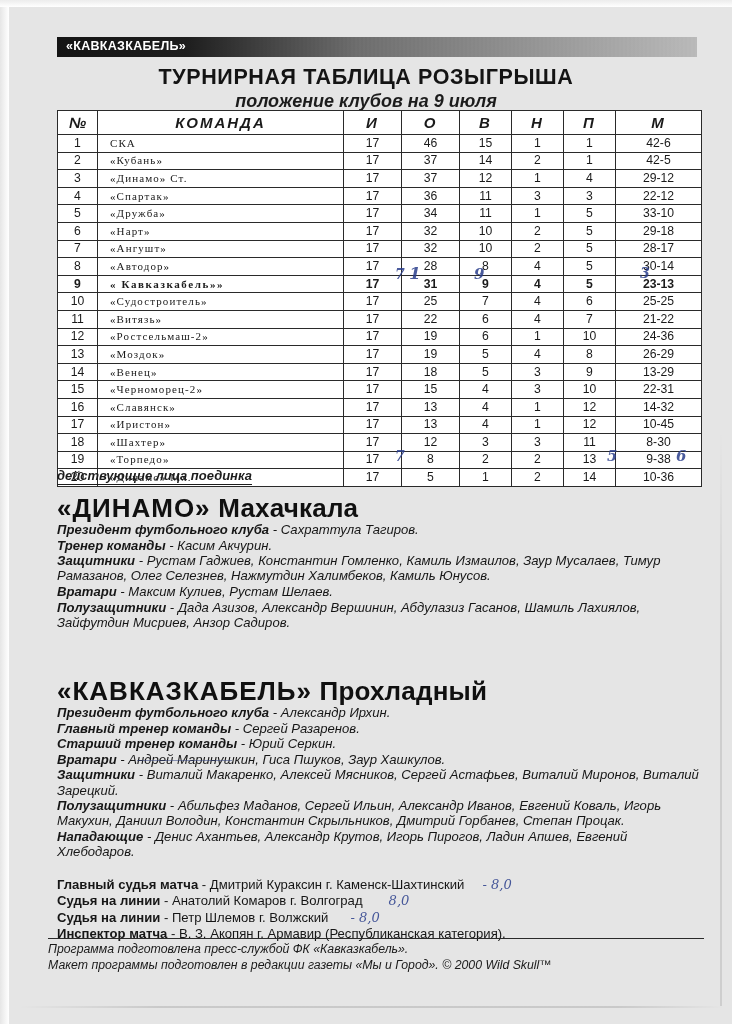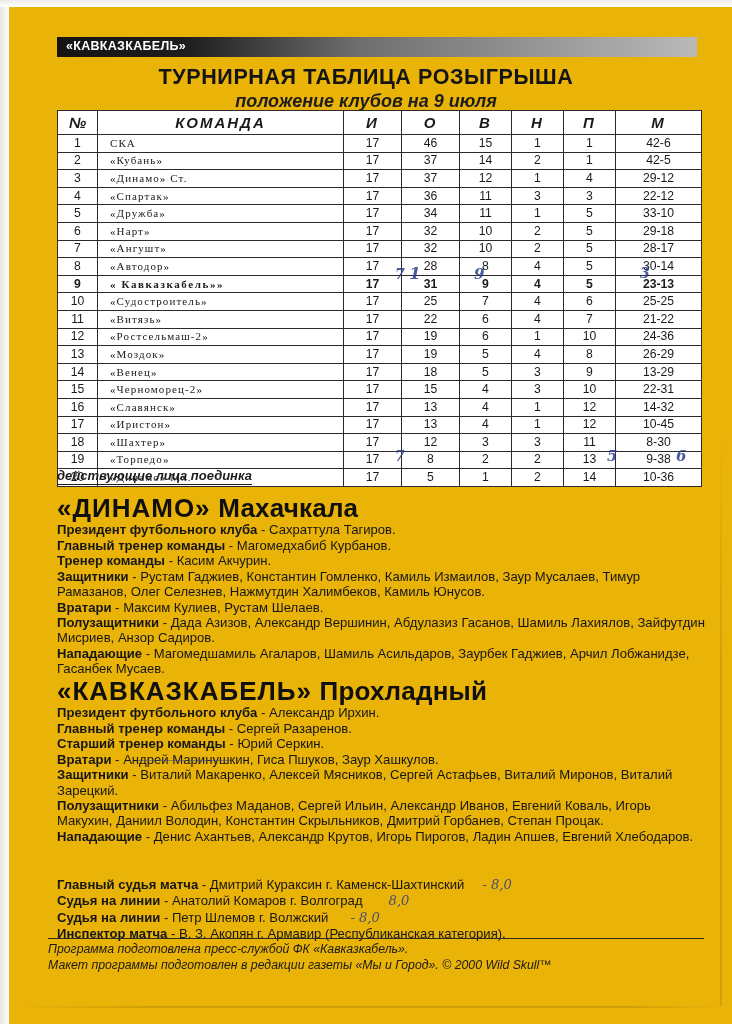--- a/index.html
+++ b/index.html
@@ -13,21 +13,21 @@
     font-family: "Liberation Sans", sans-serif;
     color: #1a1a1a;
     position: relative;
     overflow: hidden;
   }
 
   
   #scan {
     position: absolute;
     inset: 0;
-    background: #eab308;
+    background: #e5e5e5;
     padding-left: 28px;
   }
   
   .scan-edge-left {
     position: absolute;
     left: 0; top: 0; bottom: 0; width: 9px;
     background: linear-gradient(to right, #e6e6e6, #ffffff);
     pointer-events: none;
   }
   .scan-edge-top {
@@ -217,20 +217,21 @@
   .roster .line {
     text-indent: 0;
     padding-left: 10px;
     margin-left: -10px;
   }
   .roster .line + .line { margin-top: 0.4px; }
   .roster b { font-weight: bold; }
   .hang {
     padding-left: 12px;
     text-indent: -12px;
+    font-style: italic;
   }
 
   .officials {
     position: absolute;
     left: 57px;
     width: 648px;
     font-size: 13.1px;
     line-height: 16.4px;
     color: #161616;
     margin-top: 11px;
@@ -512,26 +513,24 @@
     <div class="caption" style="top:468px;">
       <span>действующие лица поединка</span>
     </div>
 
     <div class="club-heading" style="top:493px;">
       <span class="quoted">«ДИНАМО»</span>
       <span class="city">Махачкала</span>
     </div>
     <div class="roster" style="top:522px;" id="roster-0">
         <div class="line hang"><b>Президент футбольного клуба</b> - <span>Сахраттула Тагиров.</span></div>
-        <div class="line hang"><b>Главный тренер команды</b> - <span>Магомедхабиб Курбанов.</span></div>
         <div class="line hang"><b>Тренер команды</b> - <span>Касим Акчурин.</span></div>
         <div class="line hang"><b>Защитники</b> - <span>Рустам Гаджиев, Константин Гомленко, Камиль Измаилов, Заур Мусалаев, Тимур Рамазанов, Олег Селезнев, Нажмутдин Халимбеков, Камиль Юнусов.</span></div>
         <div class="line hang"><b>Вратари</b> - <span>Максим Кулиев, Рустам Шелаев.</span></div>
         <div class="line hang"><b>Полузащитники</b> - <span>Дада Азизов, Александр Вершинин, Абдулазиз Гасанов, Шамиль Лахиялов, Зайфутдин Мисриев, Анзор Садиров.</span></div>
-        <div class="line hang"><b>Нападающие</b> - <span>Магомедшамиль Агаларов, Шамиль Асильдаров, Заурбек Гаджиев, Арчил Лобжанидзе, Гасанбек Мусаев.</span></div>
       </div>
 
     <div class="club-heading" style="top:676px;">
       <span class="quoted">«КАВКАЗКАБЕЛЬ»</span>
       <span class="city">Прохладный</span>
     </div>
     <div class="roster" style="top:705px;" id="roster-1">
         <div class="line hang"><b>Президент футбольного клуба</b> - <span>Александр Ирхин.</span></div>
         <div class="line hang"><b>Главный тренер команды</b> - <span>Сергей Разаренов.</span></div>
         <div class="line hang"><b>Старший тренер команды</b> - <span>Юрий Серкин.</span></div>

